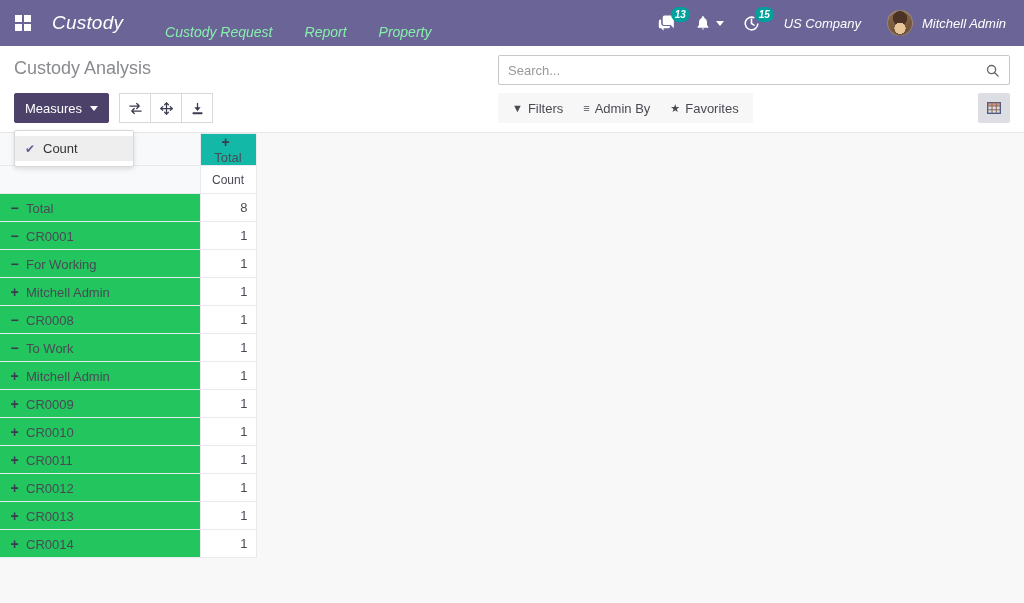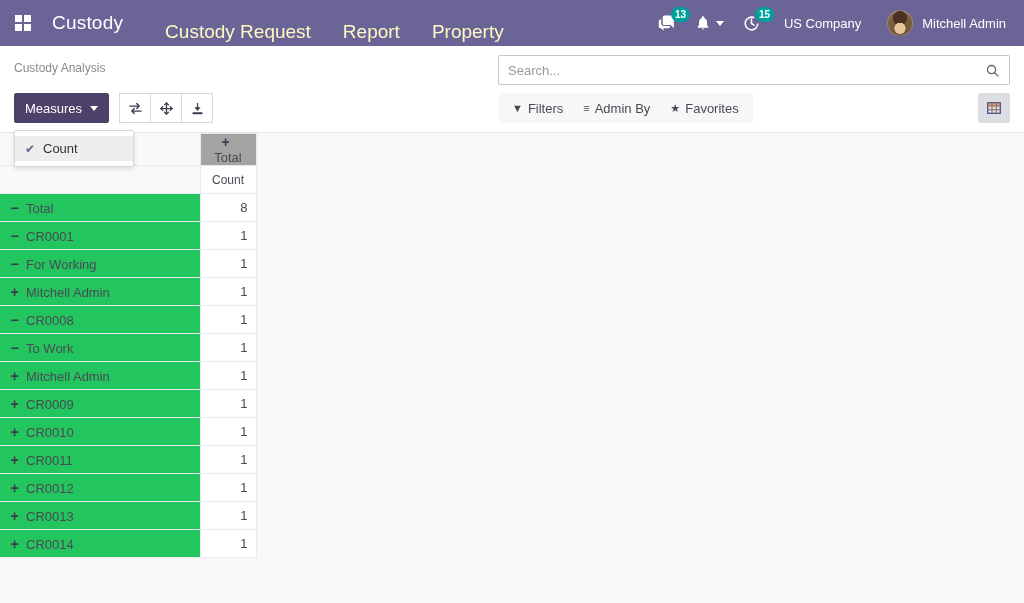--- a/index.html
+++ b/index.html
@@ -12,20 +12,21 @@
 
   
   .navbar {
     height: 46px;
     background: #6b6496;
     display: flex;
     align-items: center;
     padding: 0 14px 0 8px;
     position: relative;
     z-index: 50;
+    font-style: italic;
   }
   .apps-menu {
     width: 30px; height: 30px;
     display: flex; align-items: center; justify-content: center;
     cursor: pointer;
   }
   .apps-grid {
     display: grid;
     grid-template-columns: 7px 7px;
     grid-template-rows: 7px 7px;
@@ -36,22 +37,22 @@
     color: #ffffff;
     font-size: 19px;
     margin-left: 14px;
     margin-right: 26px;
     letter-spacing: .2px;
     cursor: pointer;
     white-space: nowrap;
   }
   .nav-menu { display: flex; align-items: center; height: 100%; }
   .nav-item {
-    color: #fef9c3;
-    font-size: 19px;
+    color: #86efac;
+    font-size: 14px;
     padding: 0 16px;
     line-height: 46px;
     cursor: pointer;
     white-space: nowrap;
     margin-top: 18px;
   }
   .nav-right {
     margin-left: auto;
     display: flex;
     align-items: center;
@@ -117,21 +118,21 @@
   
   .control-panel {
     background: #ffffff;
     border-bottom: 1px solid #e6e6e6;
     padding: 0;
     position: relative;
     z-index: 30;
   }
   .cp-row1 { display: flex; align-items: flex-start; padding: 9px 14px 0 14px; }
   .page-title {
-    font-size: 12px;
+    font-size: 18px;
     color: #888a8f;
     line-height: 26px;
     flex: none;
   }
   .search-area { margin-left: auto; width: 512px; }
   .search-box {
     display: flex;
     align-items: center;
     border: 1px solid #c7c7c7;
     border-radius: 2px;
@@ -252,21 +253,21 @@
     height: 28px;
     padding: 0 8px;
     font-weight: normal;
     color: #4a4a55;
     vertical-align: middle;
   }
   .col-head { width: 200px; background: #f8f9fa; border-left: none !important; }
   .col-val  { width: 56px; }
 
   th.hdr-total {
-    background: #a3a3a3;
+    background: #14b8a6;
     text-align: center;
     color: #4a4a55;
   }
   th.hdr-measure {
     background: #ffffff;
     text-align: center;
     color: #888a8f;
     font-size: 12px;
   }
   .th-spacer { background: #f8f9fa; border-left: none !important; border-top: none !important; }

